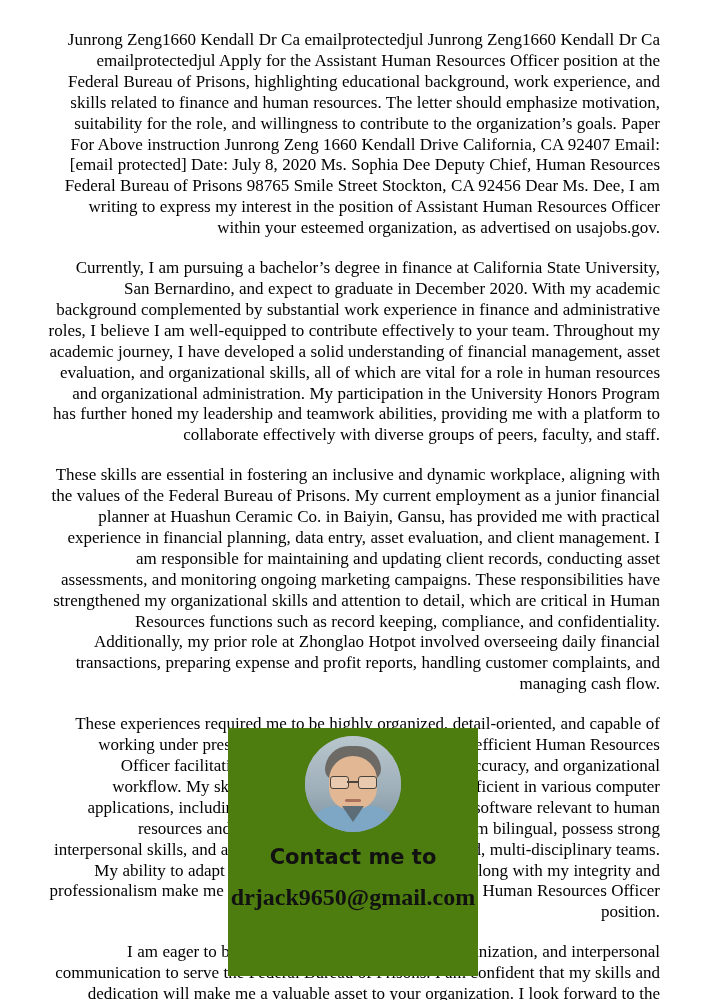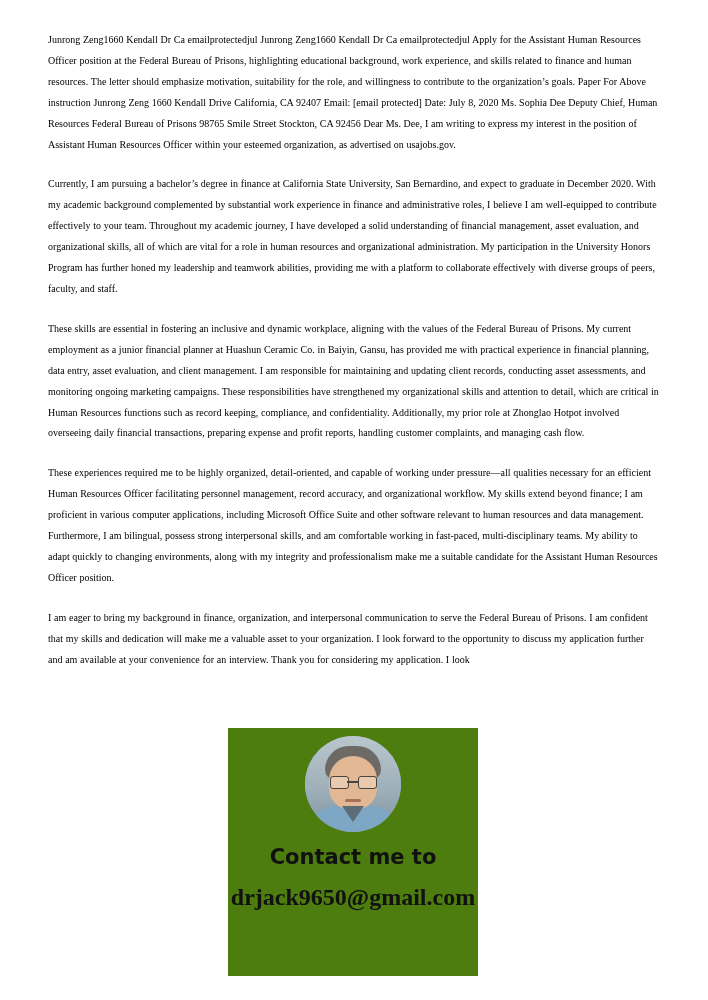--- a/index.html
+++ b/index.html
@@ -17,23 +17,23 @@
   }
   #doc {
     position: absolute;
     left: 0; top: 0;
     width: 708px;
     height: 1000px;
     box-sizing: border-box;
     padding: 30px 48px 0 48px;
   }
   .para {
-    font-size: 10px;
+    font-size: 17px;
     line-height: 20.9px;
-    text-align: left;
+    text-align: right;
     margin: 0 0 19px 0;
     word-spacing: 0.2px;
   }
   .para:last-child { margin-bottom: 0; }
 
   
   #overlay-card {
     position: absolute;
     left: 228px;
     top: 728px;

